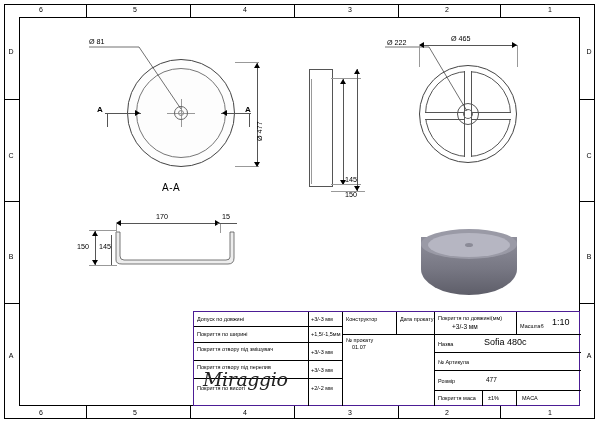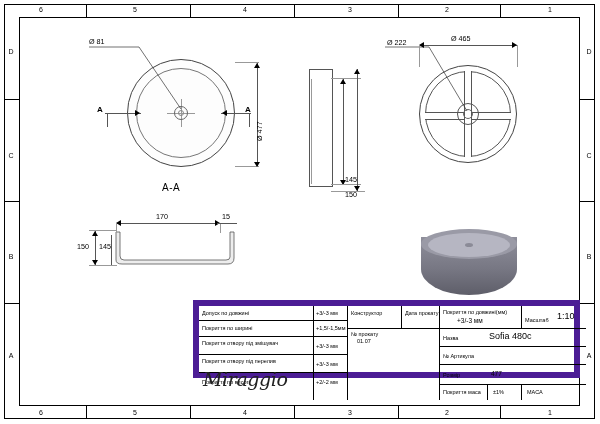--- a/index.html
+++ b/index.html
@@ -260,23 +260,23 @@
     position: absolute;
     left: 44px; top: 14px;
     width: 8px; height: 4px;
     background: #8b8b97;
     border-radius: 50%;
   }
 
   
   .titleblock {
     position: absolute;
-    left: 193px; top: 300px;
-    width: 387px; height: 78px;
-    border: 6px solid #4c1d95;
+    left: 193px; top: 311px;
+    width: 387px; height: 95px;
+    border: 1px solid #4c1d95;
     box-sizing: border-box;
   }
   .tb-line {
     position: absolute;
     background: #000;
   }
   .tb-cell {
     position: absolute;
     font-size: 5.5px;
     color: #000;

